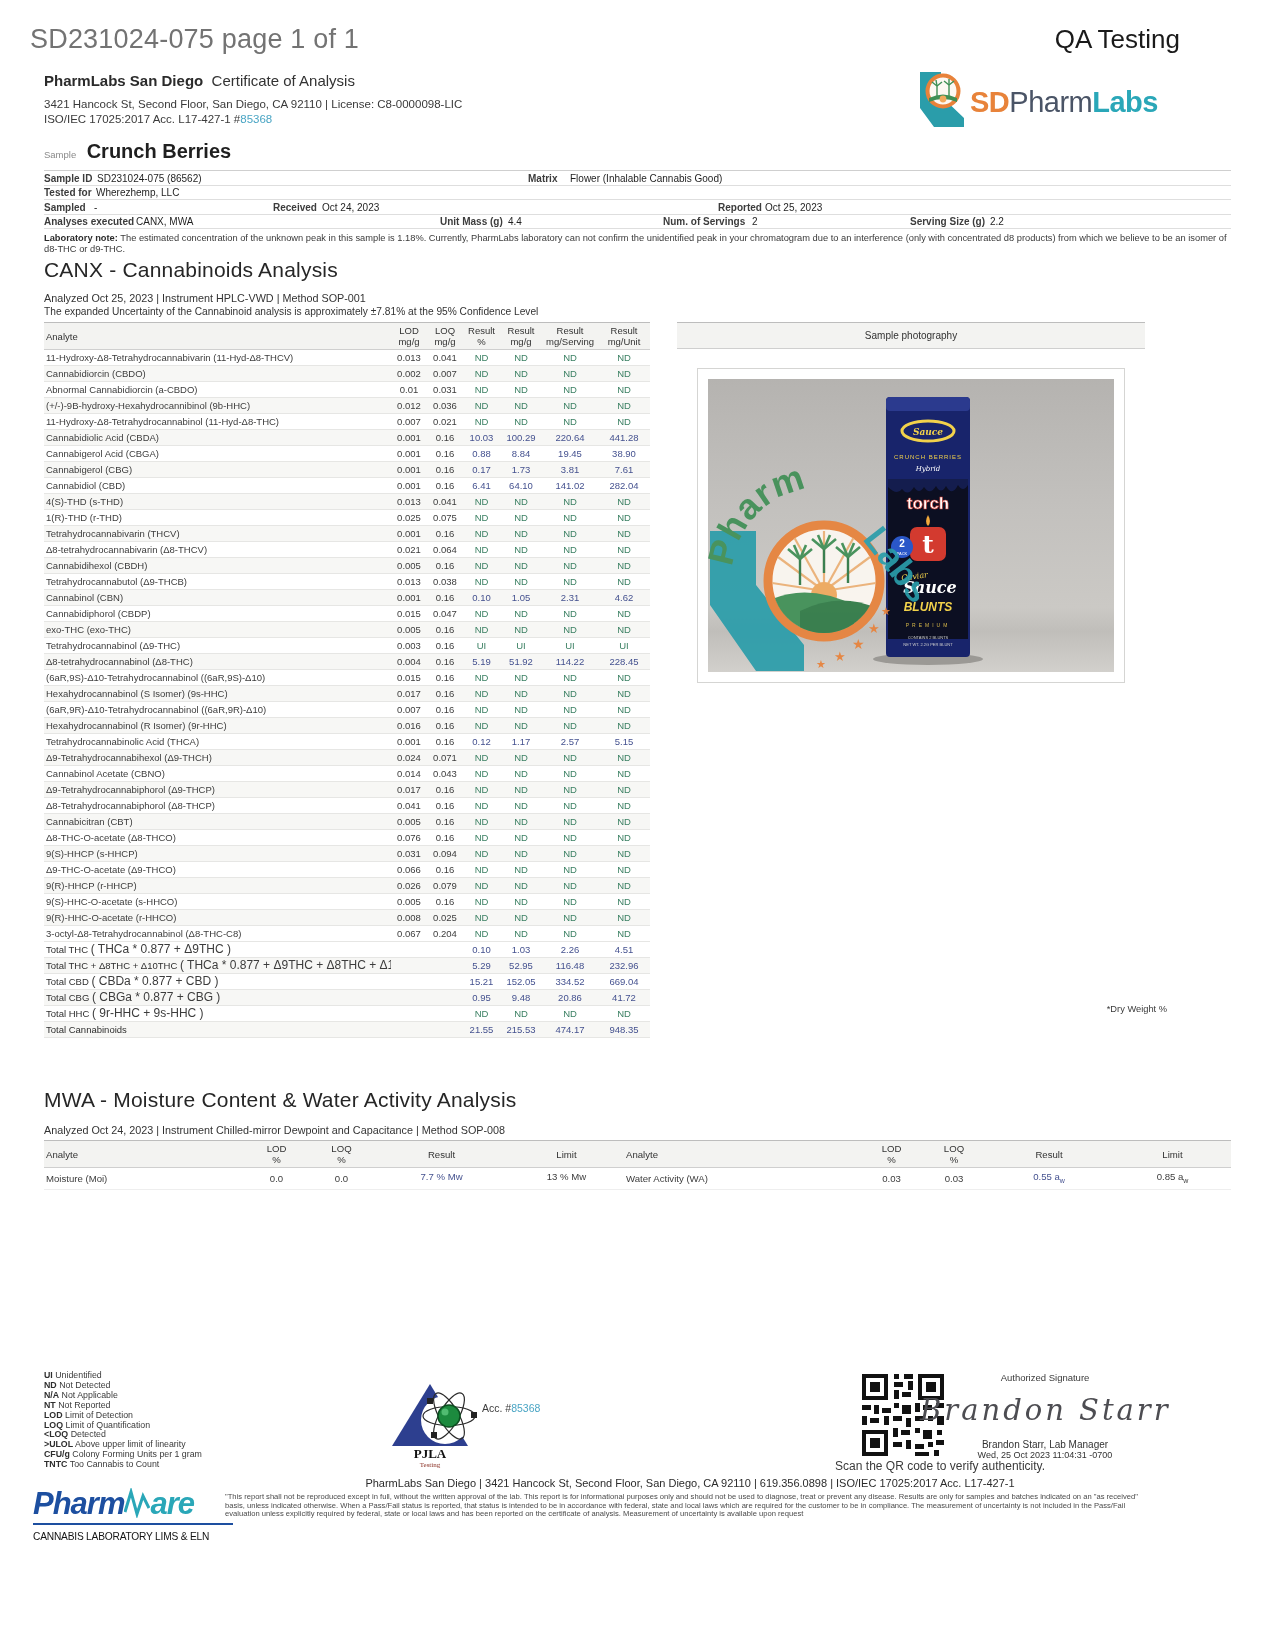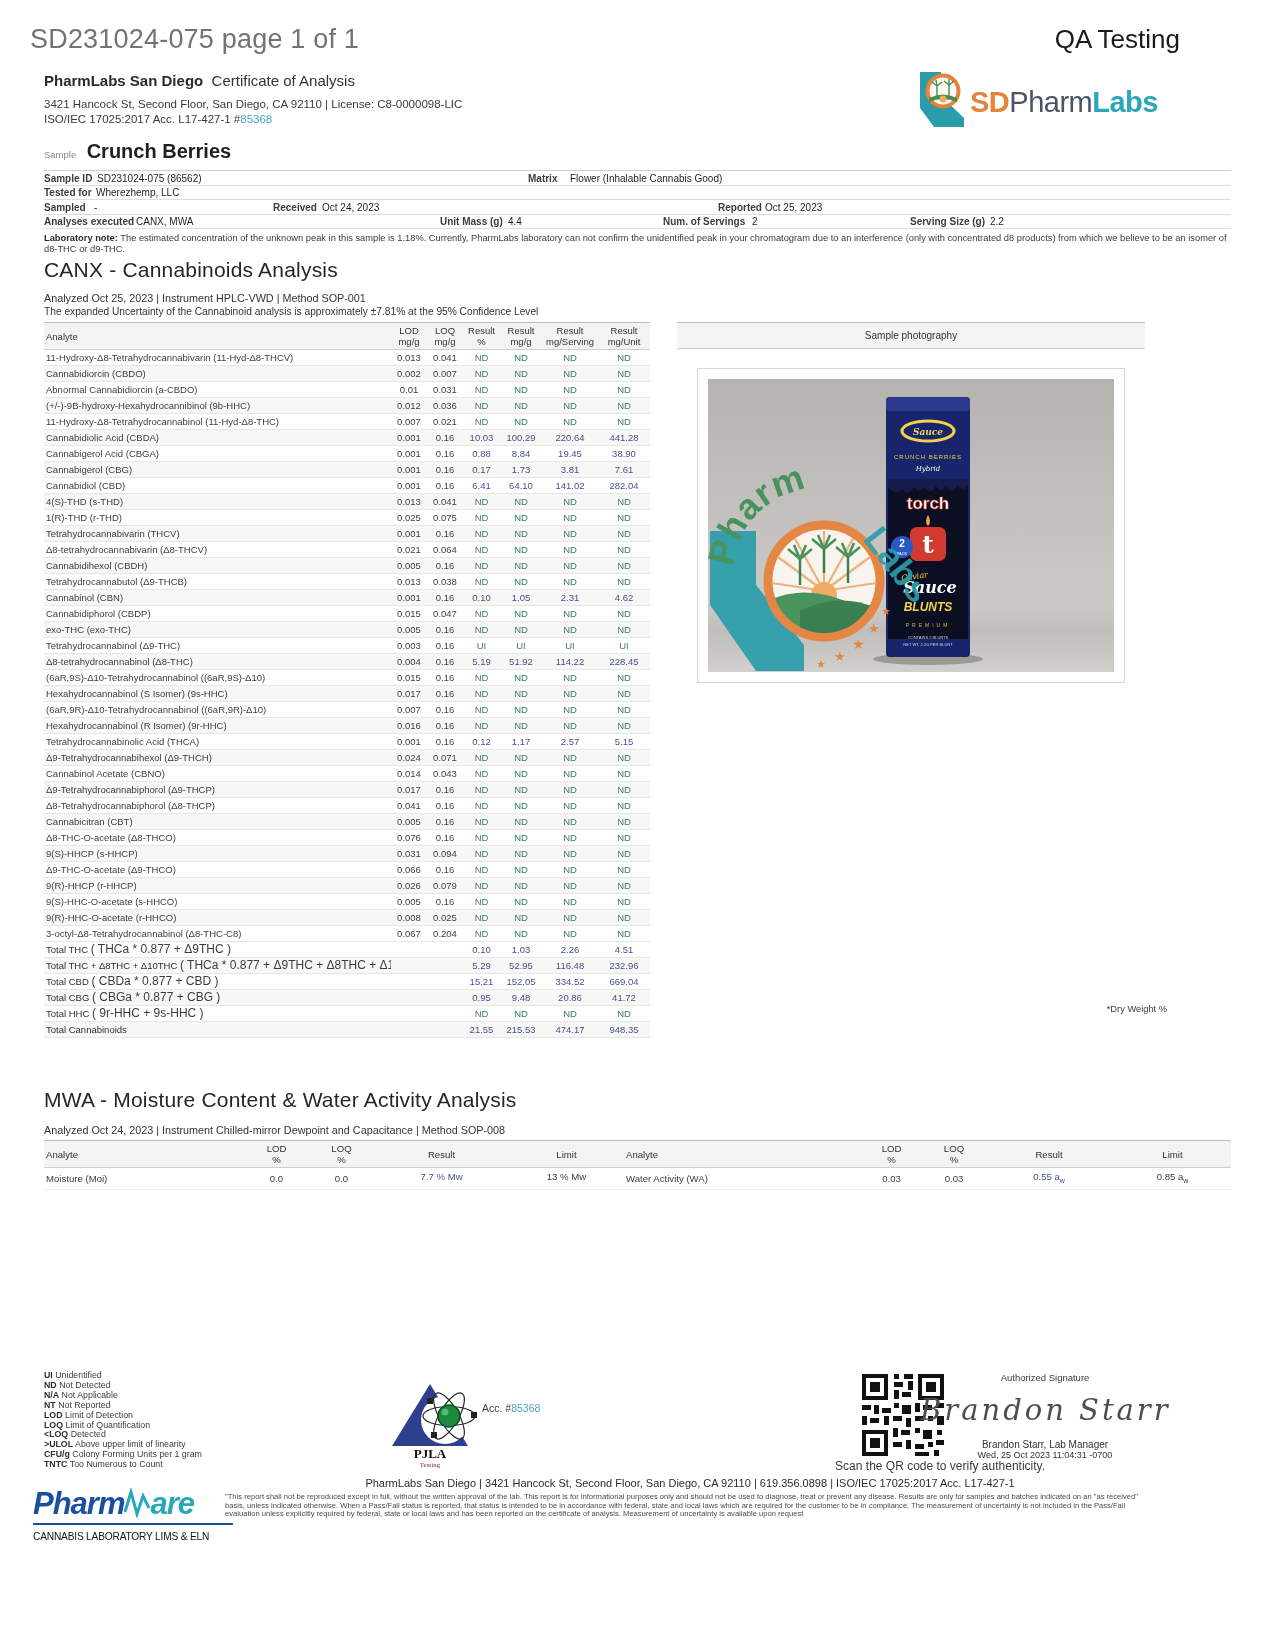--- a/index.html
+++ b/index.html
@@ -859,21 +859,21 @@
 
   <div class="legend-line">
     <b>&gt;ULOL</b> <span>Above upper limit of linearity</span>
   </div>
 
   <div class="legend-line">
     <b>CFU/g</b> <span>Colony Forming Units per 1 gram</span>
   </div>
 
   <div class="legend-line">
-    <b>TNTC</b> <span>Too Numerous to Count</span>
+    <b>TNTC</b> <span>Too Cannabis to Count</span>
   </div>
 </div>
 
   <div class="abs pjla">
     <svg width="96" height="92" viewBox="0 0 96 92">
       <path d="M9,70 L47,8 L85,70 Z" fill="#2d3f8f"></path>
       <circle cx="62" cy="44" r="24" fill="#ffffff"></circle>
       <g fill="none" stroke="#2b2b2b" stroke-width="1.2">
         <ellipse cx="66" cy="40" rx="26" ry="9.5"></ellipse>
         <ellipse cx="66" cy="40" rx="26" ry="9.5" transform="rotate(60 66 40)"></ellipse>

